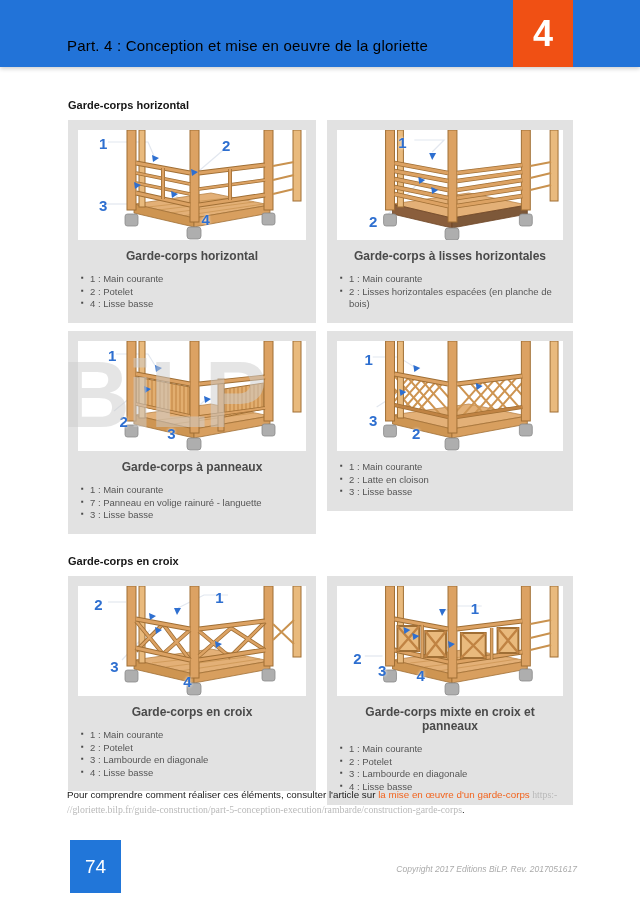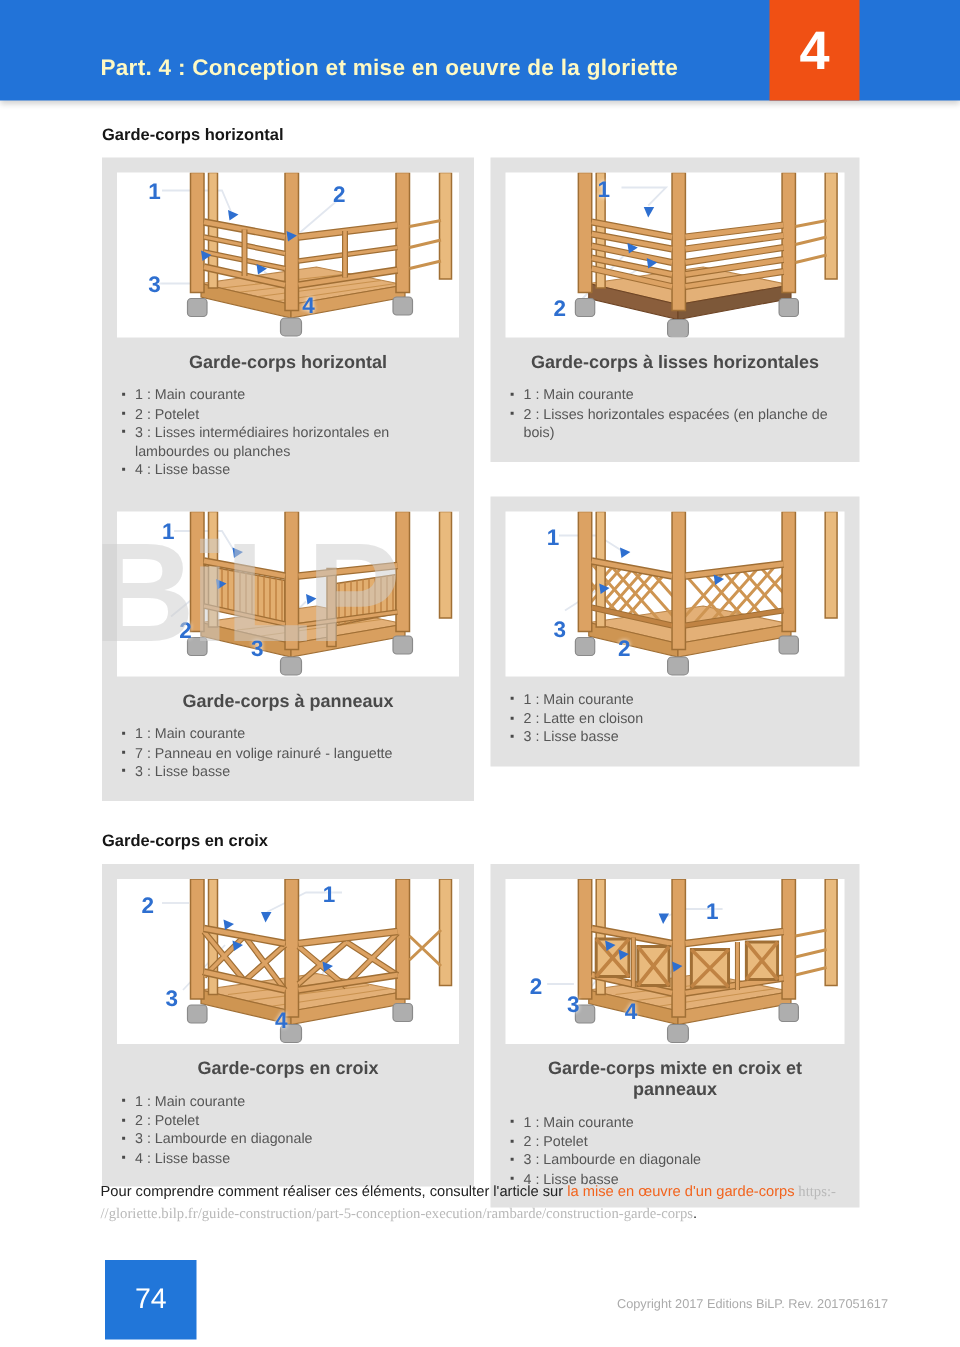--- a/index.html
+++ b/index.html
@@ -5,28 +5,28 @@
   * { margin:0; padding:0; box-sizing:border-box; }
   html,body { width:640px; height:898px; }
   body {
     position:relative; background:#ffffff; overflow:hidden;
     font-family:"Liberation Sans","DejaVu Sans",sans-serif;
     -webkit-font-smoothing:antialiased;
   }
   
   .band { position:absolute; left:0; top:0; width:640px; height:67px;
           background:#2273D8; box-shadow:0 2px 4px rgba(0,0,0,.18); z-index:10; }
-  .band-title { position:absolute; left:67px; top:37px; color:#fef9c3;
-                font-size:15px; font-weight:700; letter-spacing:.2px; }
+  .band-title { position:absolute; left:67px; top:37px; color:#000000;
+                font-size:15px; font-weight:400; letter-spacing:.2px; }
   .chapter-box { position:absolute; left:513px; top:0; width:60px; height:67px;
                  background:#F05014; color:#ffffff; display:flex; align-items:center;
                  justify-content:center; font-size:36px; font-weight:700; }
   
   .section { position:absolute; left:68px; width:506px; }
-  .sec-1 { top:84px; } .sec-2 { top:331px; } .sec-3 { top:555px; }
+  .sec-1 { top:99px; } .sec-2 { top:331px; } .sec-3 { top:555px; }
   .sec-heading { font-size:11px; font-weight:700; color:#161616; margin-bottom:9px; }
   .panel-row { display:flex; gap:11px; align-items:flex-start; }
   .panel { background:#E2E2E2; padding:10px 10px 12px 10px; }
   .panel.left  { width:248px; }
   .panel.right { width:246px; }
   .img-box { position:relative; background:#ffffff; height:110px; overflow:hidden; }
   .img-box svg { display:block; width:100%; height:100%; }
   .marker { position:absolute; transform:translate(-50%,-50%); color:#2E6FD0;
             font-size:15px; font-weight:700; z-index:3;
             text-shadow:0 0 3px rgba(255,255,255,.95); }
@@ -41,25 +41,25 @@
   .watermark { position:absolute; left:62px; top:350px; z-index:30; pointer-events:none;
                font-weight:700; color:rgba(205,205,205,.52); line-height:.95;
                letter-spacing:-3px; }
   .watermark .wm1 { font-size:94px; }
   .watermark .wm2 { font-size:94px; }
   
   .footer-par { position:absolute; left:67px; top:787px; width:512px;
                 font-size:9.8px; line-height:1.55; color:#222222; z-index:5; }
   .footer-par .lnk { color:#F2641E; }
   .footer-par .url { color:#B9B9B9;font-family:Liberation Serif, serif; }
-  .page-badge { position:absolute; left:70px; top:840px; width:61px; height:53px;
+  .page-badge { position:absolute; left:70px; top:840px; width:51px; height:53px;
                 background:#2176D9; color:#ffffff; display:flex; align-items:center;
                 justify-content:center; font-size:19px; font-weight:500; z-index:5; }
-  .copyright { position:absolute; right:48px; top:864px; font-size:8.5px;
-               color:#ABABAB; z-index:5; }
+  .copyright { position:absolute; right:63px; top:864px; font-size:8.5px;
+               color:#ABABAB; z-index:5;font-style:italic; }
 </style>
 </head>
 <body>
 
 <div class="band">
   <div class="band-title">Part. 4 : Conception et mise en oeuvre de la gloriette</div>
   <div class="chapter-box">4</div>
 </div>
 
 <div class="section sec-1">
@@ -121,21 +121,20 @@
         </svg>
         <span class="marker" style="left:11%;top:12%">1</span>
         <span class="marker" style="left:65%;top:14%">2</span>
         <span class="marker" style="left:11%;top:68%">3</span>
         <span class="marker" style="left:56%;top:81%">4</span>
       </div>
       <div class="caption">Garde-corps horizontal</div>
       <ul class="legend">
         <li>1 : Main courante</li>
         <li>2 : Potelet</li>
-        <li>3 : Lisses intermédiaires horizontales en lambourdes ou planches</li>
         <li>4 : Lisse basse</li>
       </ul>
     </div>
 
     <div class="panel right">
       <div class="img-box">
         <svg viewBox="0 0 228 110" preserveAspectRatio="none">
           <g fill="none" stroke="#E2E7EF" stroke-width="1.2">
             <path d="M78,10 L108,10 L96,22"></path>
               <path d="M48,88 L80,55"></path>

